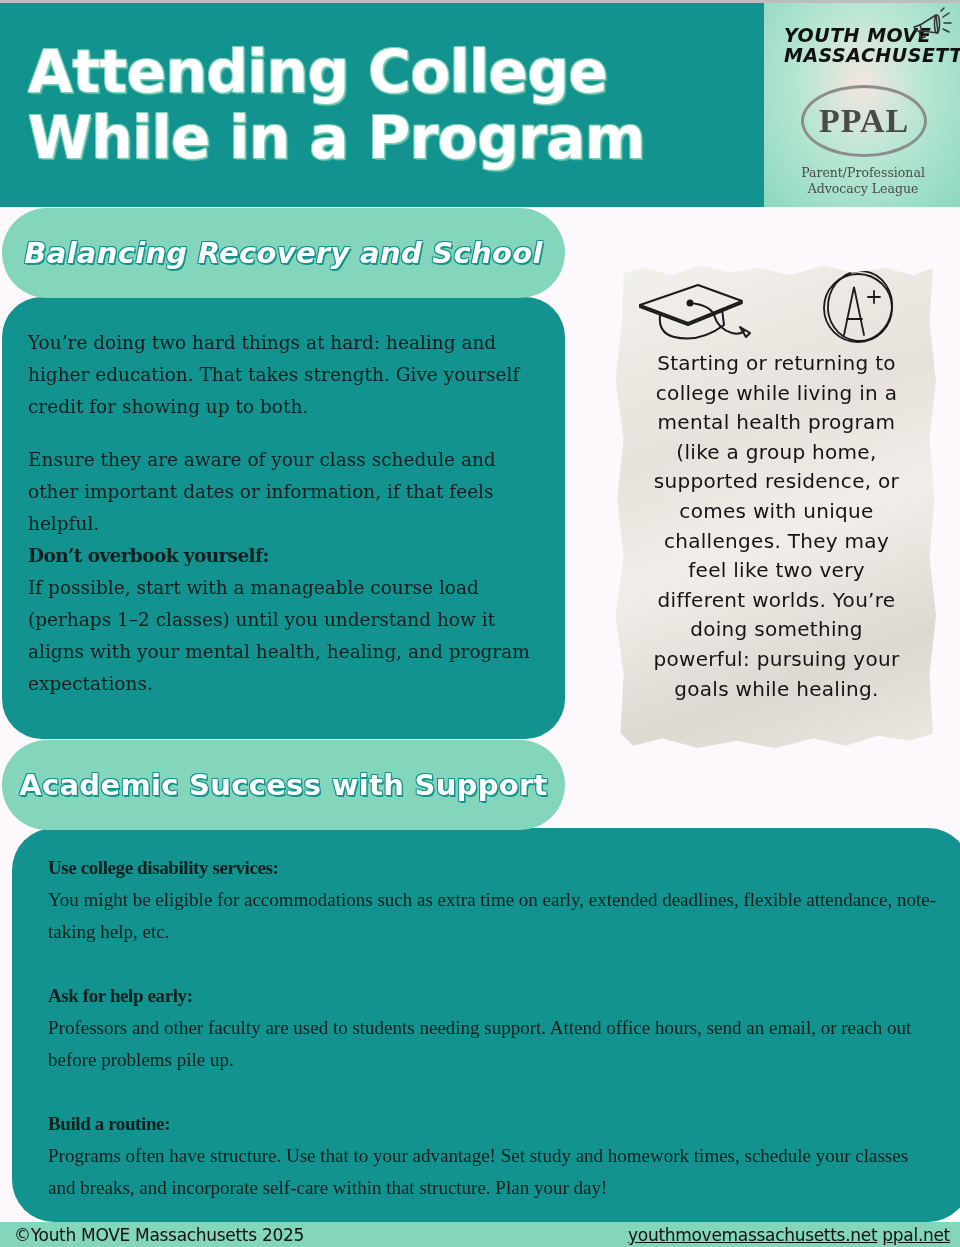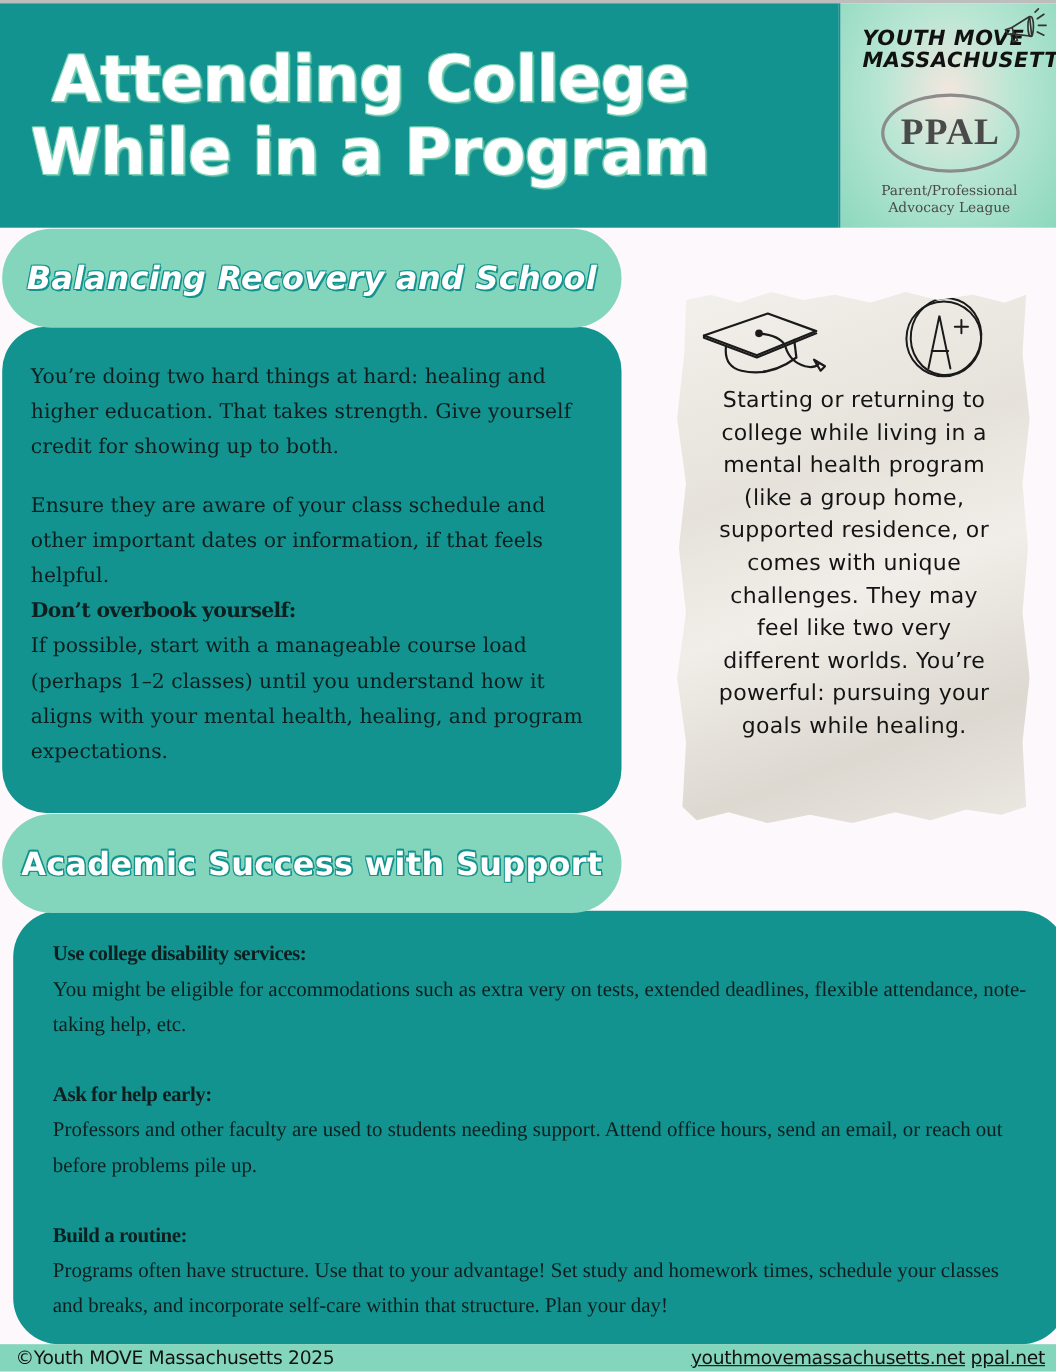--- a/index.html
+++ b/index.html
@@ -6,21 +6,20 @@
     html, body { width: 960px; height: 1247px; overflow: hidden; }
     body {
       background: #fdf8fb;
       position: relative;
       font-family: "DejaVu Serif", serif;
     }
     .top-border { position:absolute; left:0; top:0; width:960px; height:3px; background:#bdbdbd; }
     .header {
       position: absolute; left: 0; top: 3px; width: 762px; height: 204px;
       background: #12938f;
-      text-align: center;
     }
     .title {
       position: absolute; left: 28px; top: 36px;
       font-family: "DejaVu Sans", sans-serif;
       font-size: 58px; line-height: 66px; color: #ffffff;
       letter-spacing: -0.5px;
       text-shadow: 1px 1px 0 #7fd3b7, -1px 1px 0 #7fd3b7, 1px -1px 0 #7fd3b7, -1px -1px 0 #7fd3b7, 2px 2px 1px #5fbfa6;
     }
     .title span { display: block; }
     .logo-box {
@@ -170,31 +169,32 @@
   <div class="note-text">
     <span>Starting or returning to</span>
     <span>college while living in a</span>
     <span>mental health program</span>
     <span>(like a group home,</span>
     <span>supported residence, or</span>
     <span>comes with unique</span>
     <span>challenges. They may</span>
     <span>feel like two very</span>
     <span>different worlds. You’re</span>
+    <span>doing something</span>
     <span>powerful: pursuing your</span>
     <span>goals while healing.</span>
   </div>
 </div>
 
 <div class="pill pill2">Academic Success with Support</div>
 
 <div class="panel2">
   <div class="block">
     <p class="heading">Use college disability services:</p>
-    <p>You might be eligible for accommodations such as extra very on tests, extended deadlines, flexible attendance, note-taking help, etc.</p>
+    <p>You might be eligible for accommodations such as extra time on early, extended deadlines, flexible attendance, note-taking help, etc.</p>
   </div>
   <div class="block">
     <p class="heading">Ask for help early:</p>
     <p>Professors and other faculty are used to students needing support. Attend office hours, send an email, or reach out before problems pile up.</p>
   </div>
   <div class="block">
     <p class="heading">Build a routine:</p>
     <p>Programs often have structure. Use that to your advantage! Set study and homework times, schedule your classes and breaks, and incorporate self-care within that structure. Plan your day!</p>
   </div>
 </div>

